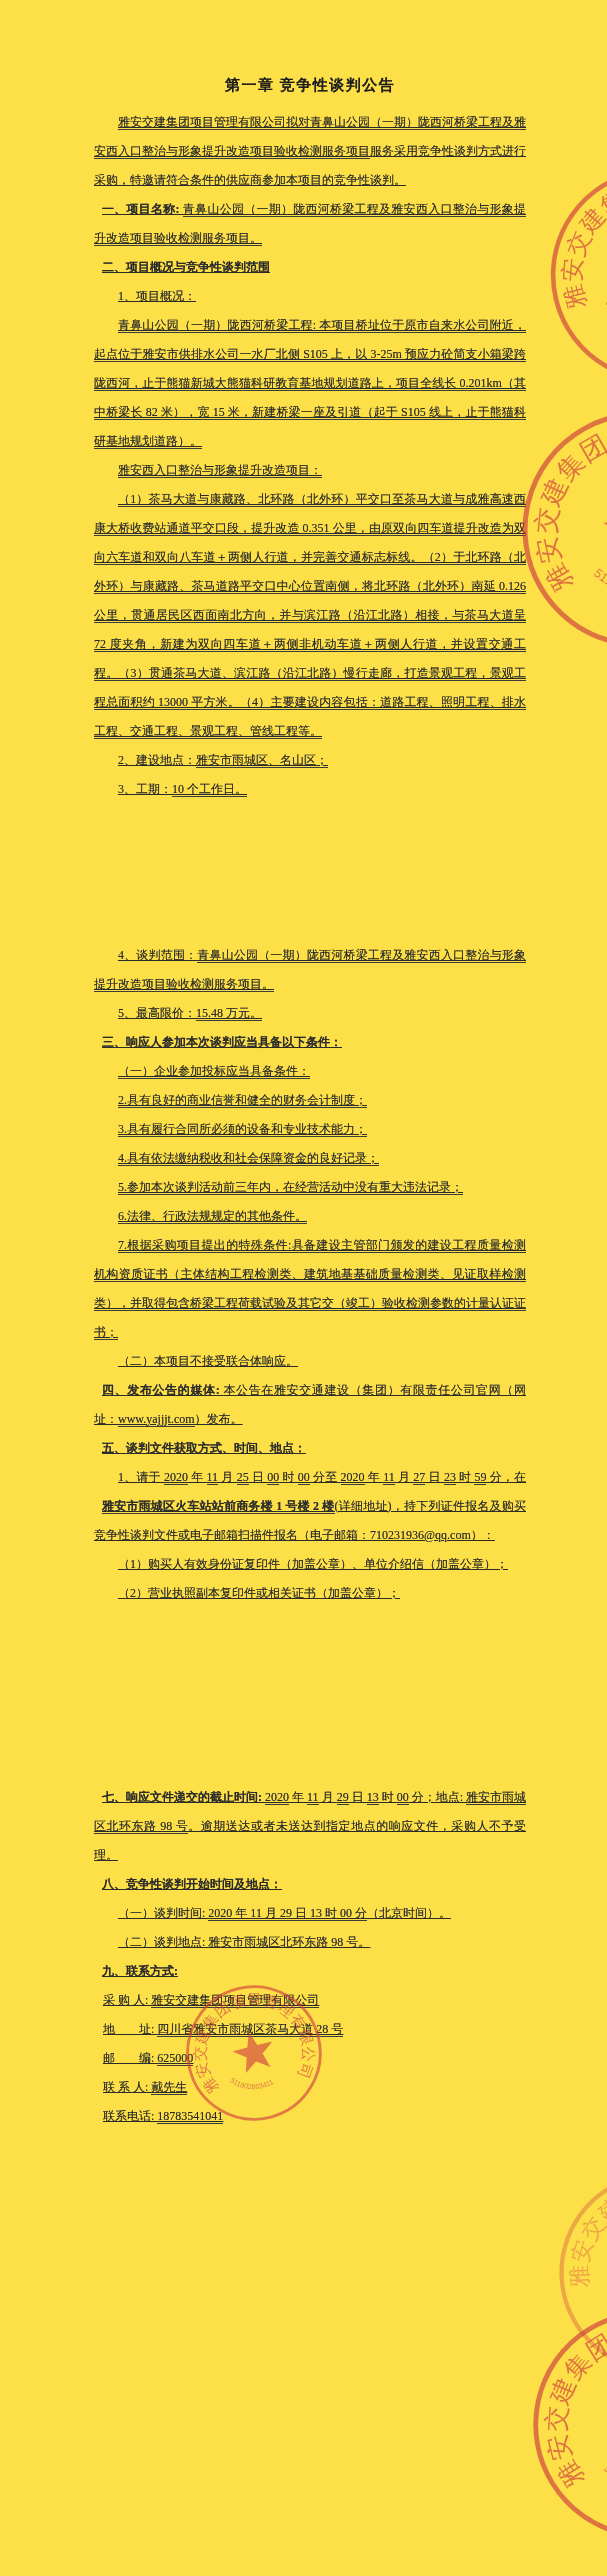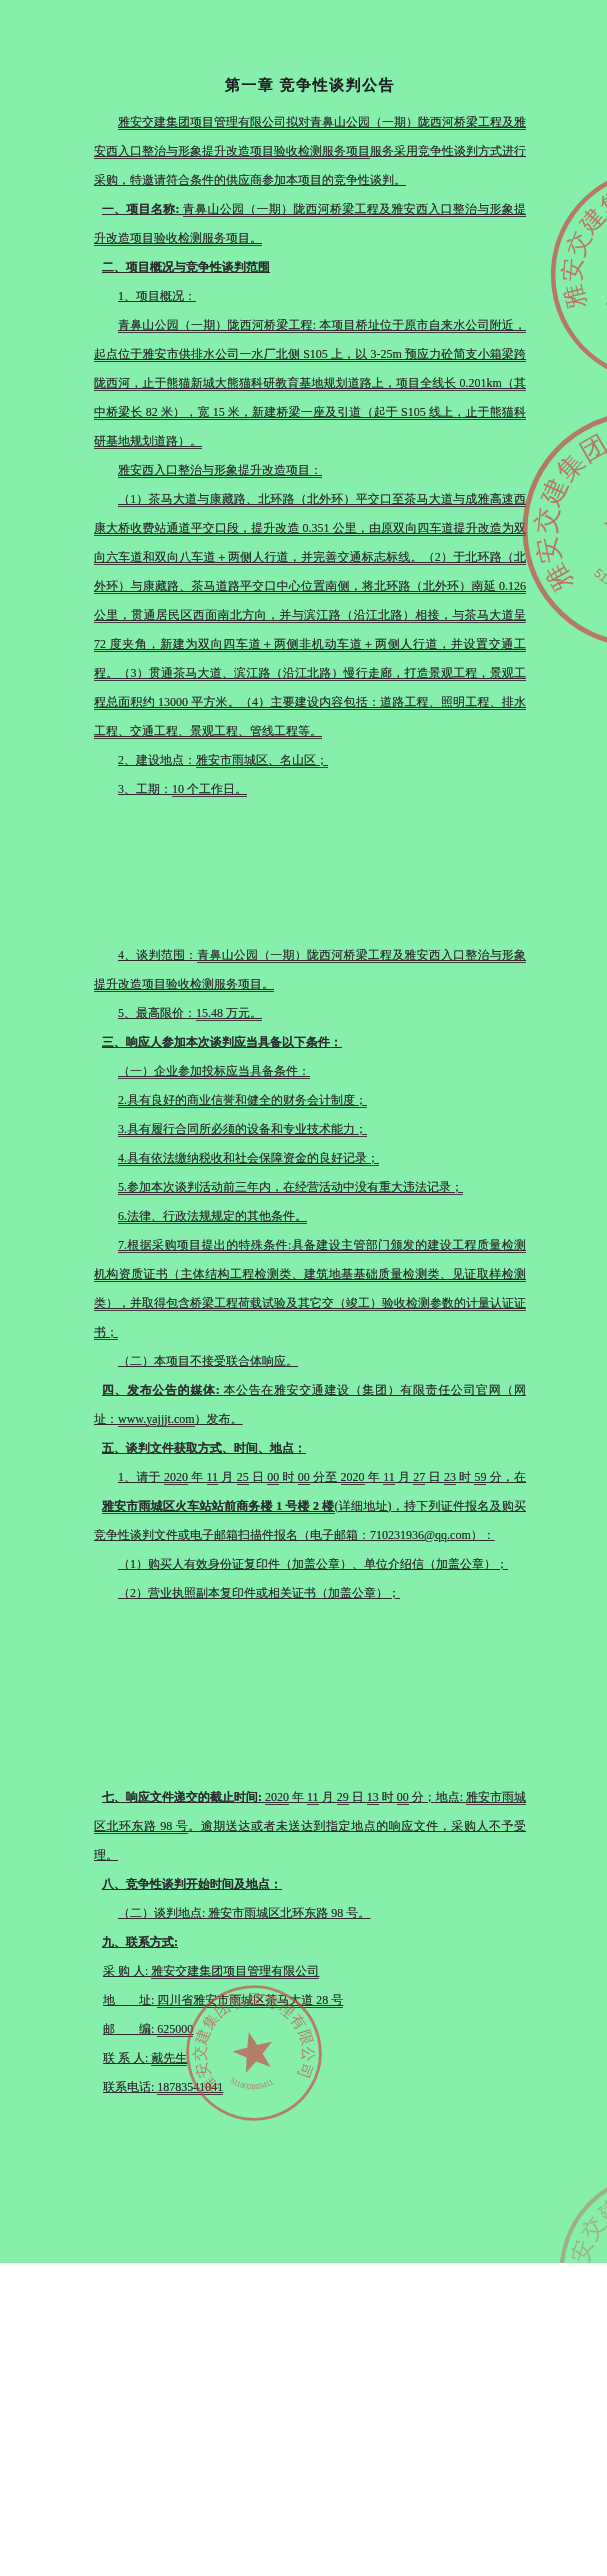--- a/index.html
+++ b/index.html
@@ -1,16 +1,16 @@
 <!DOCTYPE html>
 <html style="font-size:12px"><head>
 <meta charset="utf-8">
 <style>
   html,body{margin:0;padding:0;background:#ffffff;}
-  .page{position:relative;width:608px;height:2263px;background:#86efac;overflow:hidden;
+  .page{position:relative;width:608px;height:2576px;background:#fde047;overflow:hidden;
         font-family:"Liberation Serif","DejaVu Serif",serif;}
   .doc{position:relative;z-index:2;padding:70px 82px 0 94px;color:#2b2b2b;
        font-size:12px;line-height:29px;text-align:justify;
        text-shadow:0 0 0.4px rgba(40,40,40,.55);}
   .doc-title{font-size:15px;font-weight:700;text-align:center;line-height:30px;
              margin:0 0 7.6px 0;letter-spacing:1.5px;color:#1e1e1e;}
   .blk{margin:0;text-decoration:underline;}
   .ind{text-indent:2em;}
   .ind-sm{text-indent:.75em;}
   .b{font-weight:700;margin-left:8px;}
@@ -57,20 +57,21 @@
         <p class="blk ind"><span class="u">7.根据采购项目提出的特殊条件:具备建设主管部门颁发的建设工程质量检测机构资质证书（主体结构工程检测类、建筑地基基础质量检测类、见证取样检测类），并取得包含桥梁工程荷载试验及其它交（竣工）验收检测参数的计量认证证书；</span></p>
         <p class="blk ind"><span>（二）本项目不接受联合体响应。</span></p>
         <p class="blk "><span class="b">四、发布公告的媒体: </span><span>本公告在雅安交通建设（集团）有限责任公司官网（网址：</span><span class="u">www.yajjjt.com</span><span>）发布。</span></p>
         <p class="blk "><span class="b">五、谈判文件获取方式、时间、地点：</span></p>
         <p class="blk ind"><span>1、请于 </span><span class="u">2020</span><span> 年 </span><span class="u">11</span><span> 月 </span><span class="u">25</span><span> 日 </span><span class="u">00</span><span> 时 </span><span class="u">00</span><span> 分至 </span><span class="u">2020</span><span> 年 </span><span class="u">11</span><span> 月 </span><span class="u">27</span><span> 日 </span><span class="u">23</span><span> 时 </span><span class="u">59</span><span> 分，在</span><span class="b u">雅安市雨城区火车站站前商务楼 1 号楼 2 楼</span><span>(详细地址)，持下列证件报名及购买竞争性谈判文件或电子邮箱扫描件报名（电子邮箱：710231936@qq.com）：</span></p>
         <p class="blk ind"><span>（1）购买人有效身份证复印件（加盖公章）、单位介绍信（加盖公章）；</span></p>
         <p class="blk ind"><span>（2）营业执照副本复印件或相关证书（加盖公章）；</span></p>
         <div class="gap" style="height: 175px;"></div>
         <p class="blk "><span class="b">七、响应文件递交的截止时间: </span><span class="u">2020</span><span> 年 </span><span class="u">11</span><span> 月 </span><span class="u">29</span><span> 日 </span><span class="u">13</span><span> 时 </span><span class="u">00</span><span> 分；地点: </span><span class="u">雅安市雨城区北环东路 98 号</span><span>。逾期送达或者未送达到指定地点的响应文件，采购人不予受理。</span></p>
         <p class="blk "><span class="b">八、竞争性谈判开始时间及地点：</span></p>
+        <p class="blk ind"><span>（一）谈判时间: </span><span class="u">2020 年 11 月 29 日 13 时 00 分</span><span>（北京时间）。</span></p>
         <p class="blk ind"><span>（二）谈判地点: 雅安市雨城区北环东路 98 号。</span></p>
         <p class="blk "><span class="b">九、联系方式:</span></p>
         <p class="blk ind-sm"><span>采 购 人: </span><span class="u">雅安交建集团项目管理有限公司</span></p>
         <p class="blk ind-sm"><span>地　　址: </span><span class="u">四川省雅安市雨城区茶马大道 28 号</span></p>
         <p class="blk ind-sm"><span>邮　　编: </span><span class="u">625000</span></p>
         <p class="blk ind-sm"><span>联 系 人: </span><span class="u">戴先生</span></p>
         <p class="blk ind-sm"><span>联系电话: </span><span class="u">18783541041</span></p>
       </div>
   </div>
 

